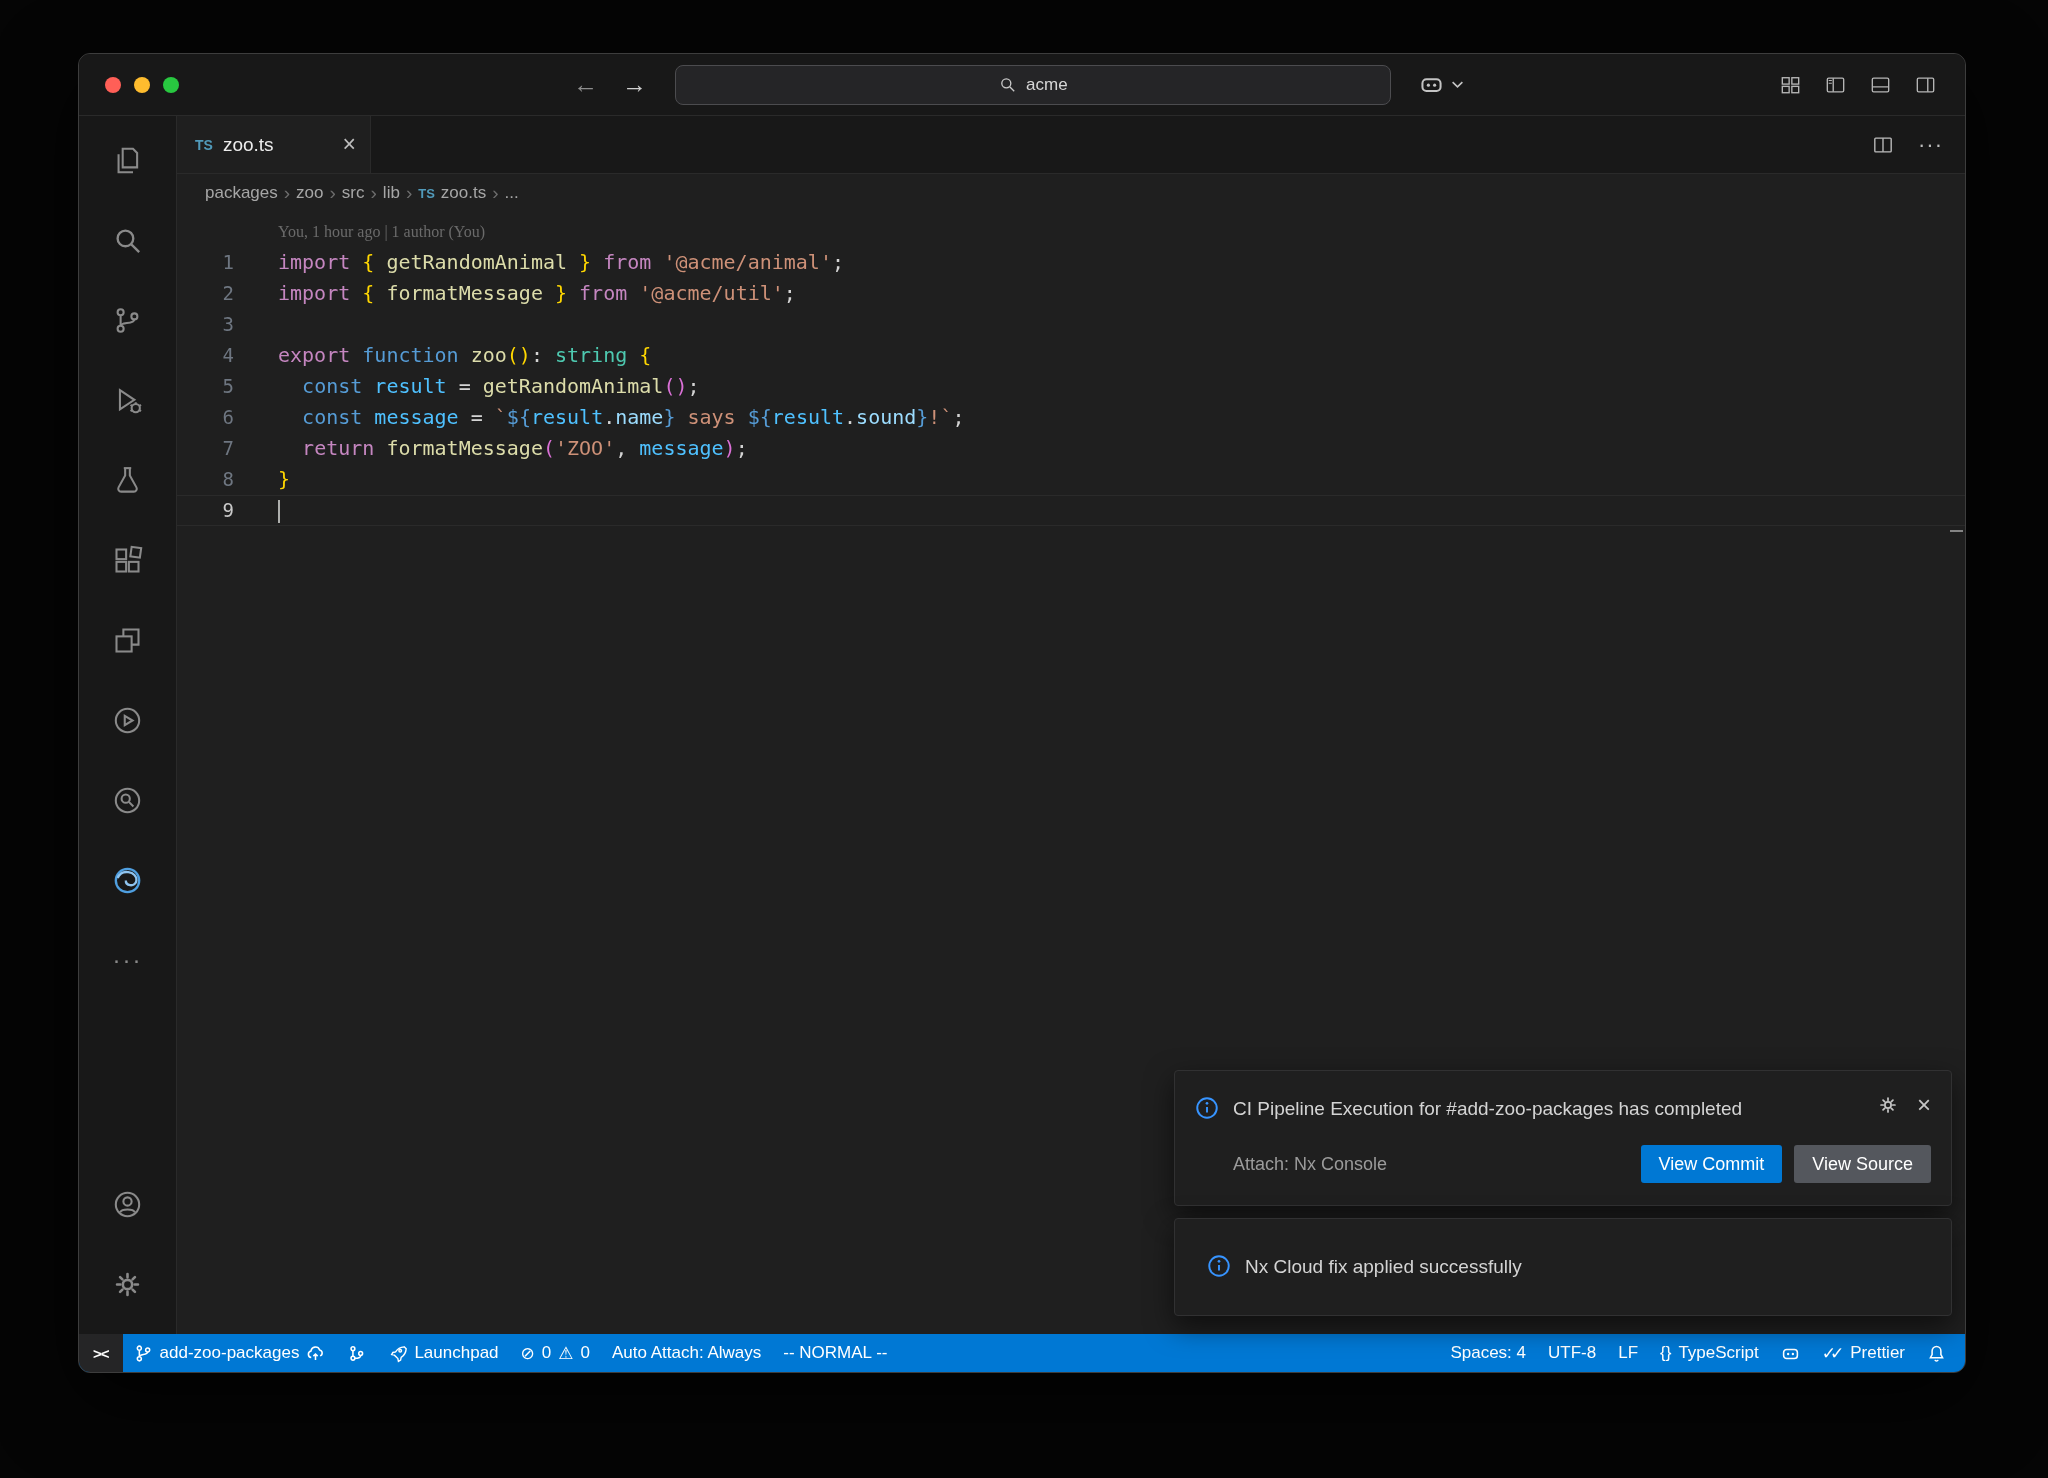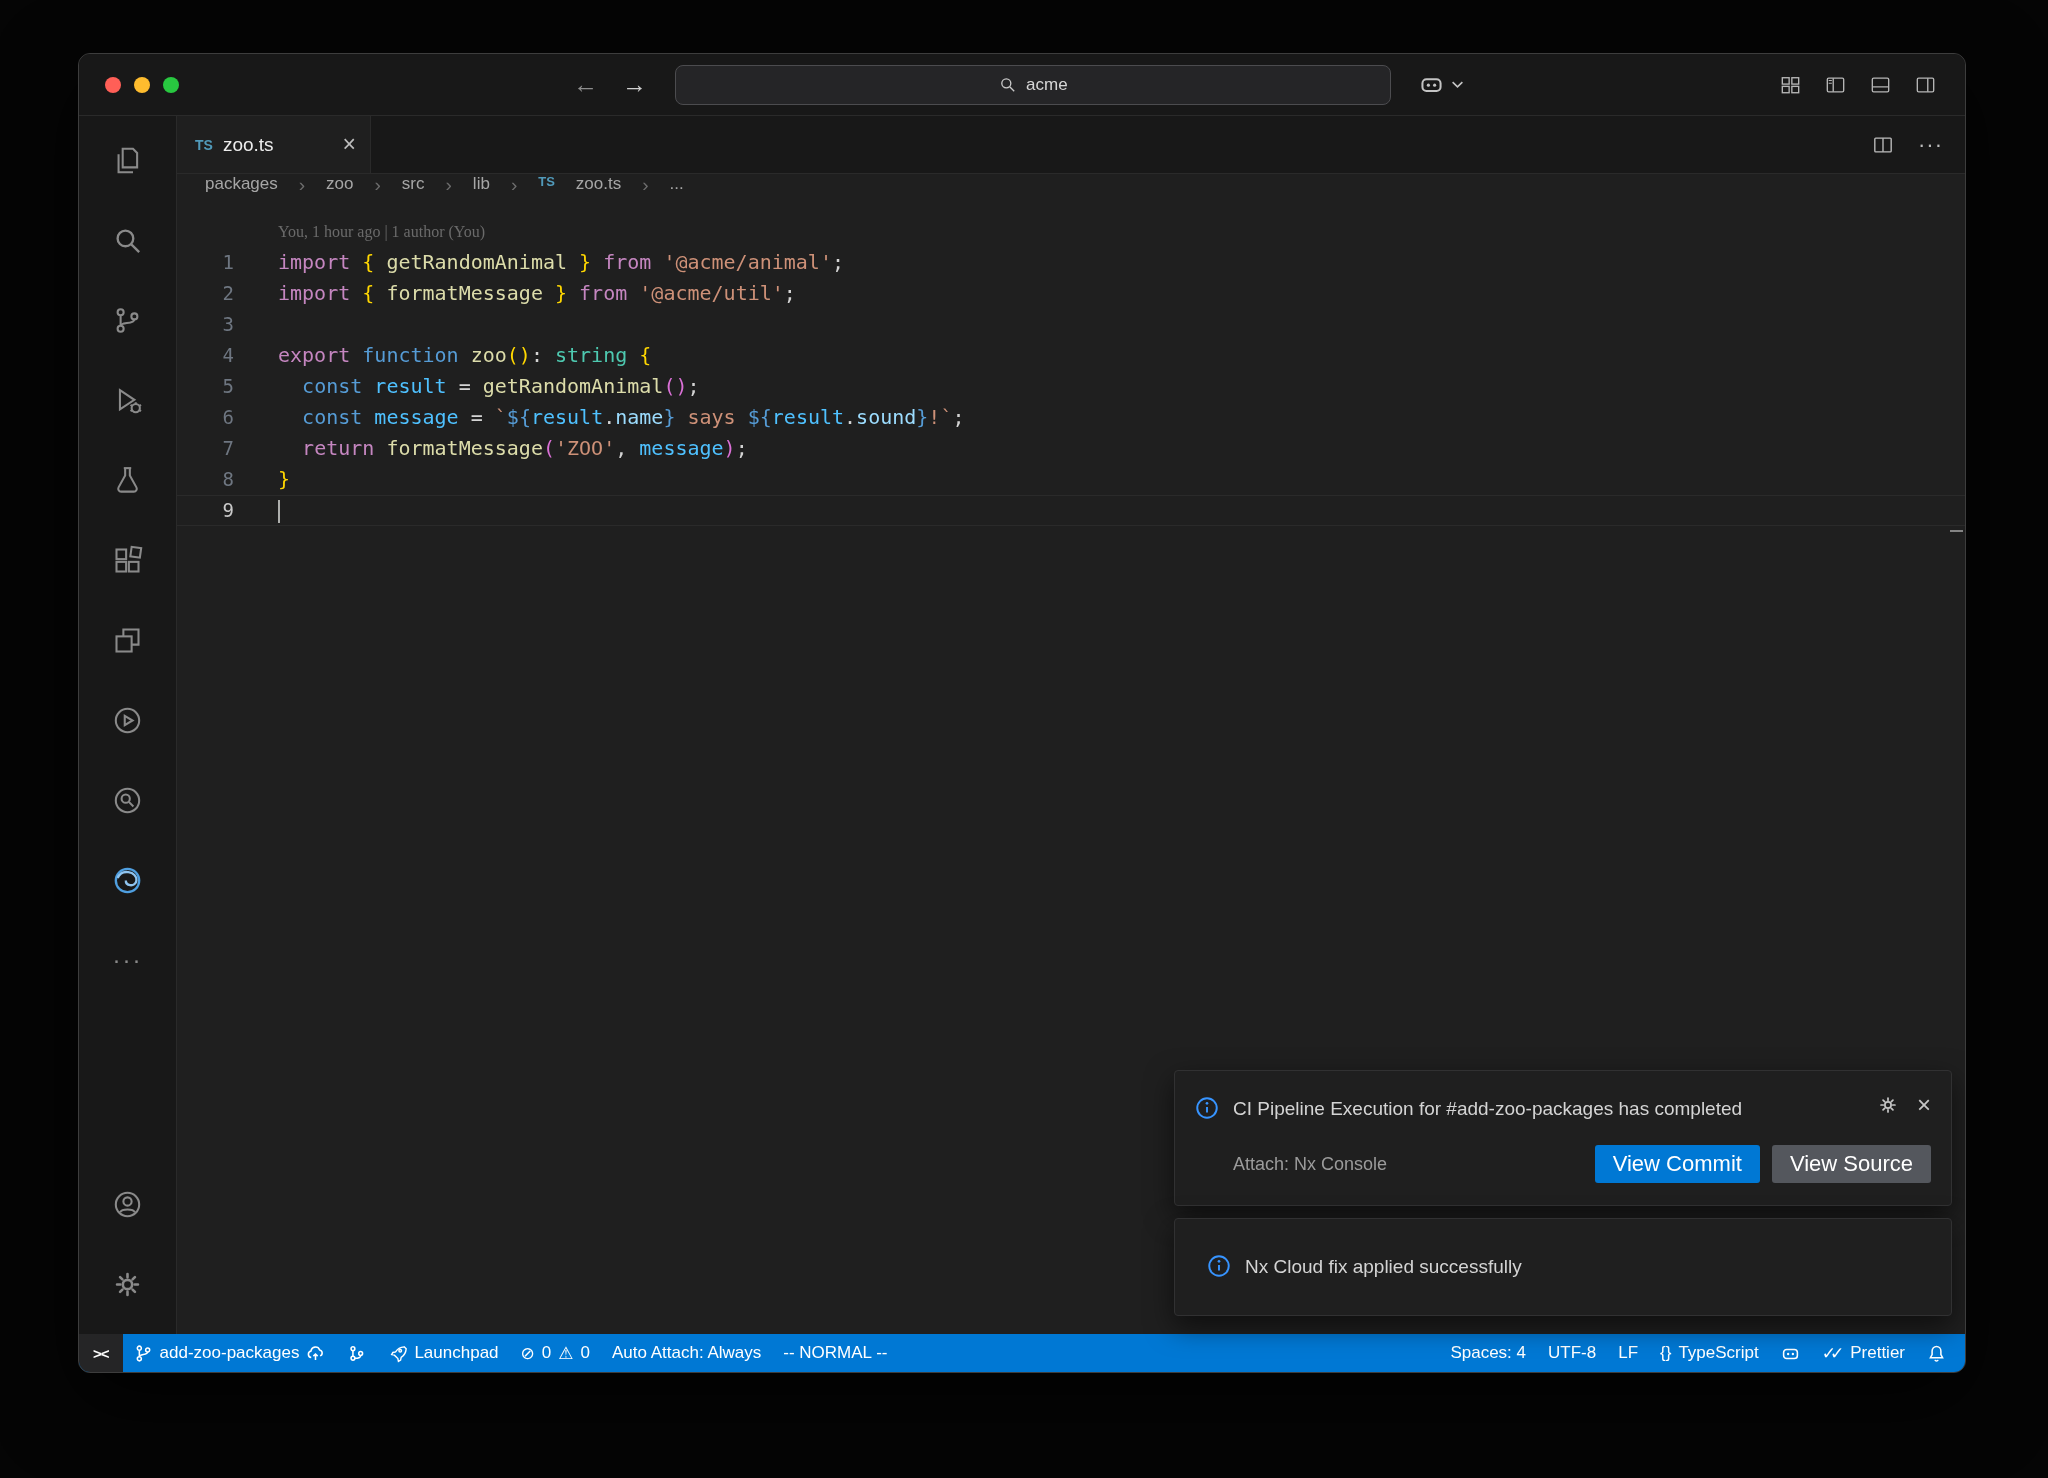--- a/index.html
+++ b/index.html
@@ -39,21 +39,21 @@
 
   .tabbar { height:58px; background:#181818; display:flex; align-items:stretch; border-bottom:1px solid #2a2a2a; flex:0 0 auto; }
   .tab { width:194px; background:#1f1f1f; display:flex; align-items:center; padding:0 14px 0 18px; gap:10px; border-right:1px solid #2a2a2a; cursor:pointer; }
   .tab-badge { color:#519aba; font-size:14px; font-weight:bold; }
   .tab-label { font-size:19px; color:#ececec; }
   .tab-close { margin-left:auto; color:#bdbdbd; font-size:23px; line-height:1; }
   .tab-actions { margin-left:auto; display:flex; align-items:center; gap:24px; margin-right:22px; color:#bdbdbd; }
   .tab-actions .ic { width:22px; height:20px; }
   .tab-actions .more { font-size:22px; letter-spacing:1px; }
 
-  .breadcrumbs { height:38px; display:flex; gap:21px; padding-left:28px; font-size:17px; color:#a6a6a6; flex:0 0 auto; }
+  .breadcrumbs { height:38px; display:flex; align-items:center; gap:6px; padding-left:28px; font-size:17px; color:#a6a6a6; flex:0 0 auto; }
   .crumb-sep { color:#6d6d6d; font-size:19px; }
   .crumb-badge { color:#519aba; font-size:13px; font-weight:bold; }
 
   
   .code { flex:1; position:relative; font-family:"DejaVu Sans Mono",monospace; font-size:20px; padding-top:4px; overflow:hidden; }
   .code-row { display:flex; height:31px; line-height:31px; }
   .gutter { width:101px; flex:0 0 auto; text-align:right; padding-right:44px; color:#6e7681; font-size:19px; }
   .code-row.active .gutter { color:#c9c9c9; }
   .code-row.active { box-shadow: inset 0 1px 0 rgba(255,255,255,.05), inset 0 -1px 0 rgba(255,255,255,.05); }
   .code-content { white-space:pre; }
@@ -66,21 +66,21 @@
   .toast { background:#1f1f1f; border:1px solid #313132; border-radius:4px; box-shadow:0 10px 28px rgba(0,0,0,.55); padding:22px 20px; }
   .toast-head { display:flex; gap:14px; align-items:flex-start; }
   .toast-head .info { width:24px; height:24px; flex:0 0 auto; color:#3794ff; margin-top:3px; }
   .toast-msg { font-size:19px; color:#d4d4d4; max-width:520px; line-height:32px; }
   .toast-icons { margin-left:auto; display:flex; gap:18px; align-items:center; color:#c5c5c5; }
   .toast-icons .ic { width:22px; height:22px; cursor:pointer; }
   .toast-icons .x { font-size:24px; line-height:1; cursor:pointer; }
   .toast-foot { display:flex; align-items:center; margin-top:20px; padding-left:38px; }
   .toast-source { color:#9b9b9b; font-size:18px; }
   .toast-btns { margin-left:auto; display:flex; gap:12px; }
-  .btn { height:38px; padding:0 18px; font-size:22px; border:none; border-radius:3px; cursor:pointer; font-family:"Liberation Sans",sans-serif; }
+  .btn { height:38px; padding:0 18px; font-size:18px; border:none; border-radius:3px; cursor:pointer; font-family:"Liberation Sans",sans-serif; }
   .btn.primary { background:#0078d4; color:#fff; }
   .btn.secondary { background:#54575d; color:#fff; }
   .toast.small { padding:32px; }
 
   
   .statusbar { height:38px; background:#0078d4; display:flex; align-items:center; color:#fff; font-size:17px; flex:0 0 auto; }
   .sb-item { display:flex; align-items:center; gap:7px; padding:0 11px; height:100%; cursor:pointer; white-space:nowrap; }
   .sb-remote { background:#252526; padding:0 14px; font-weight:bold; font-size:15px; letter-spacing:-1px; }
   .sb-item .ic { width:19px; height:19px; }
   .sb-right { margin-left:auto; display:flex; align-items:center; height:100%; padding-right:8px; }

